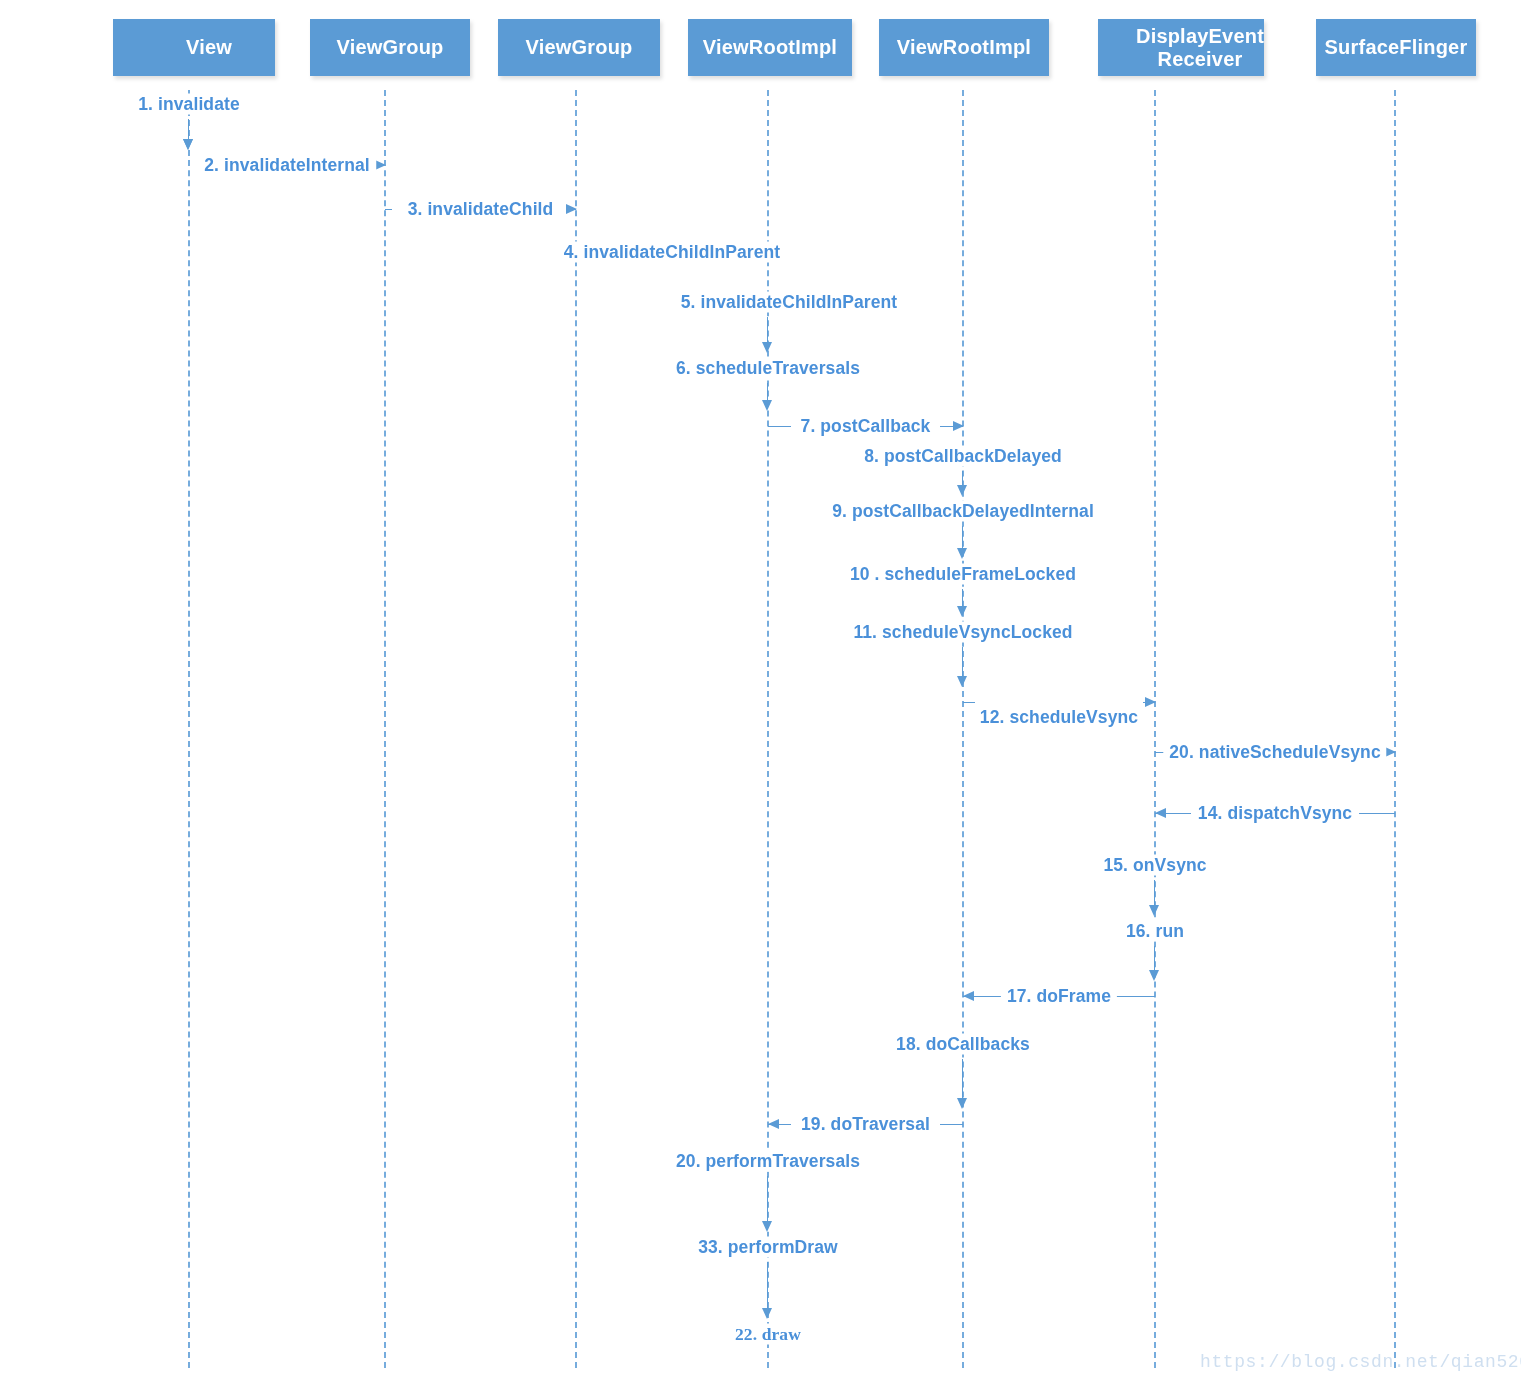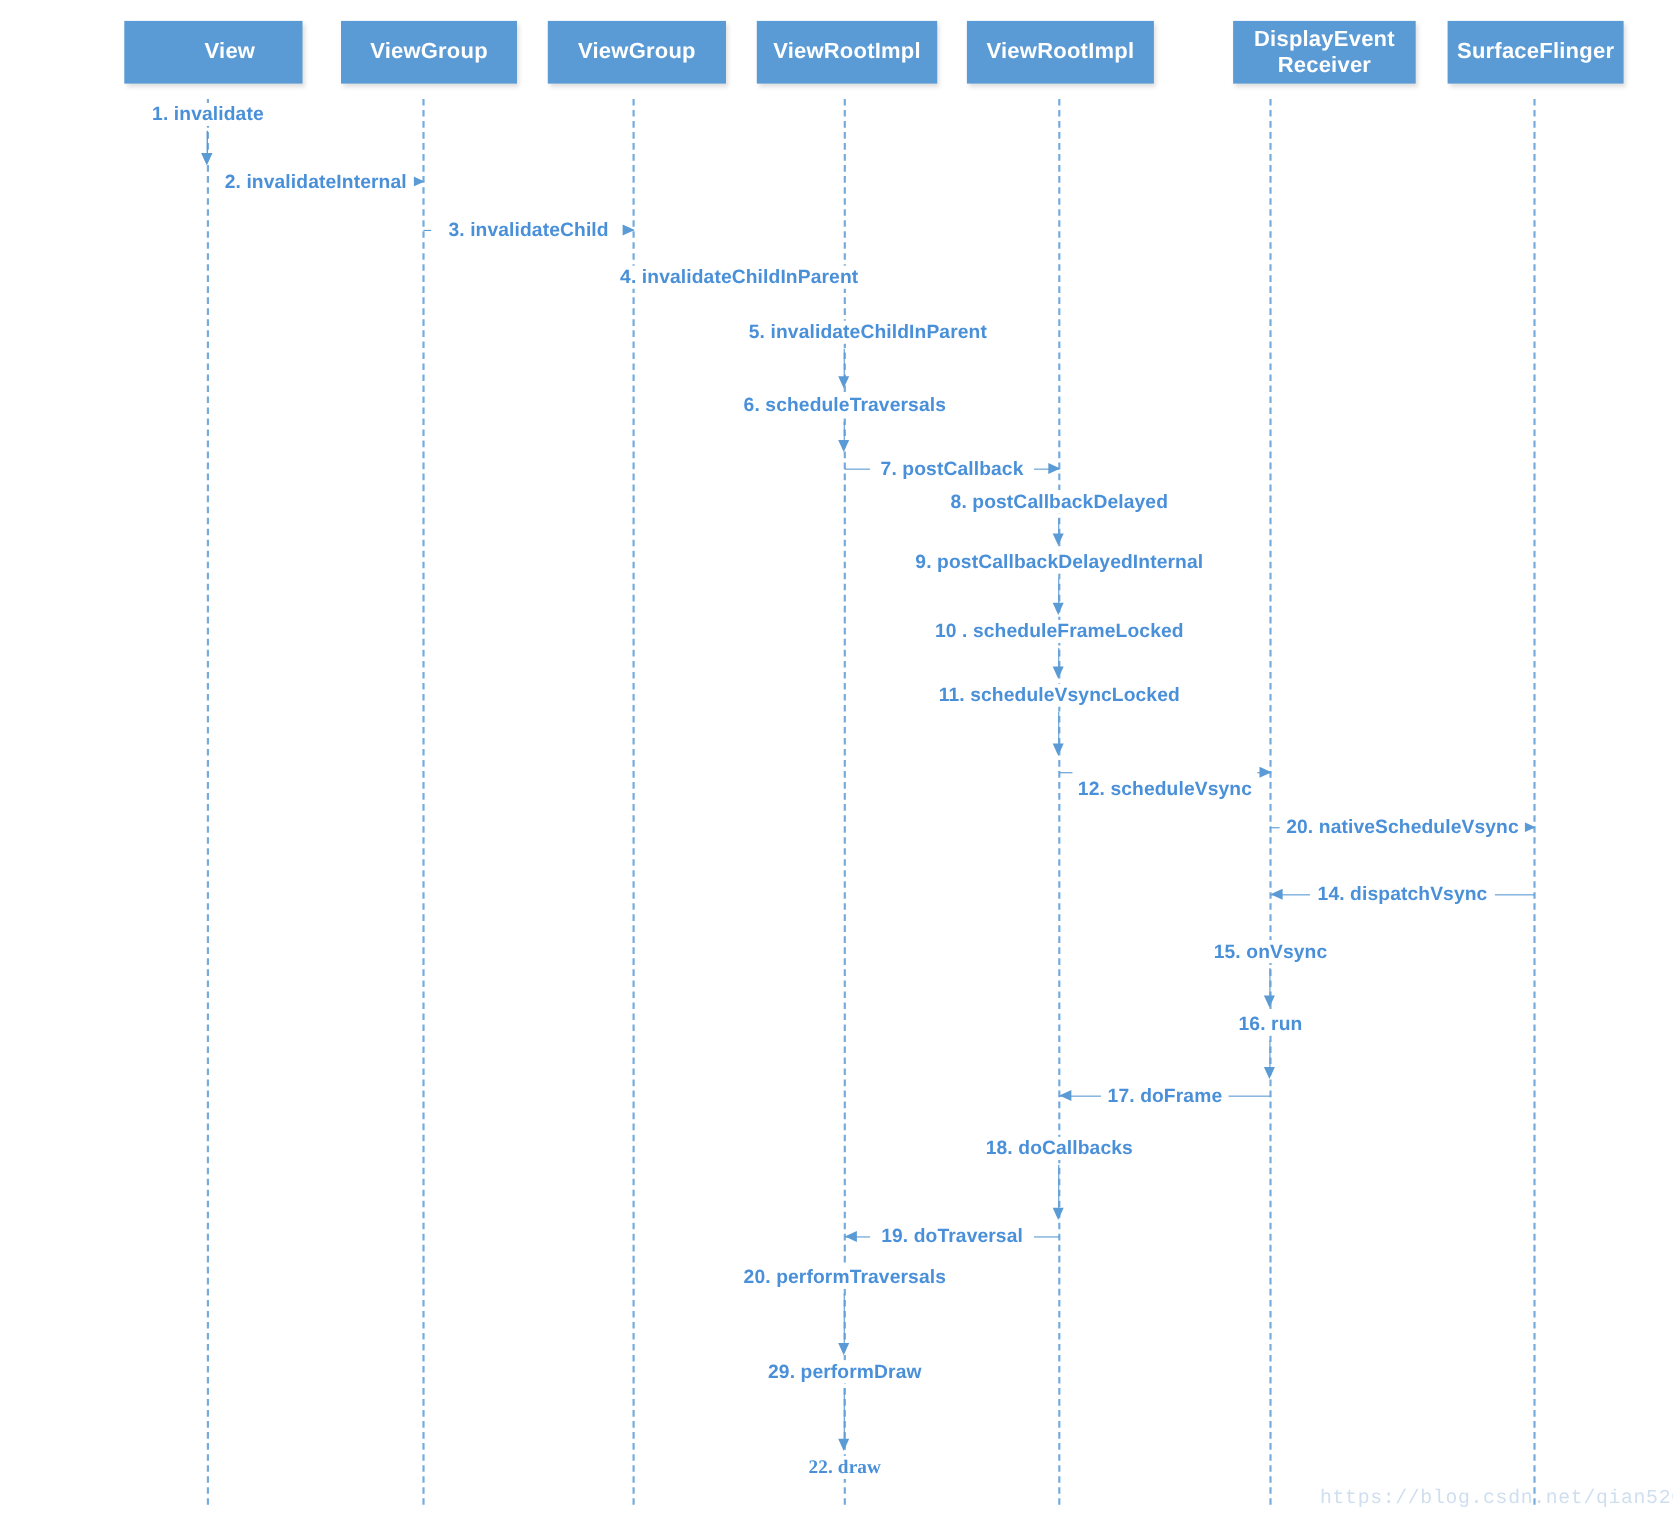--- a/index.html
+++ b/index.html
@@ -112,21 +112,21 @@
       </div>
       <div class="participant" style="left: 498px; top: 19px; width: 162px; height: 57px;">
         <span class="participant-label">ViewGroup</span>
       </div>
       <div class="participant" style="left: 688px; top: 19px; width: 164px; height: 57px; align-items: center;">
         <span class="participant-label">ViewRootImpl</span>
       </div>
       <div class="participant" style="left: 879px; top: 19px; width: 170px; height: 57px;">
         <span class="participant-label">ViewRootImpl</span>
       </div>
-      <div class="participant" style="left: 1121px; top: 19px; width: 166px; height: 57px;">
+      <div class="participant" style="left: 1098px; top: 19px; width: 166px; height: 57px; justify-content: flex-end;">
         <span class="participant-label">DisplayEvent
 Receiver</span>
       </div>
       <div class="participant" style="left: 1316px; top: 19px; width: 160px; height: 57px;">
         <span class="participant-label">SurfaceFlinger</span>
       </div>
     </div>
   <div id="lifelines-layer">
       <div class="lifeline" style="left: 188px; top: 90px; height: 1278px;"></div>
       <div class="lifeline" style="left: 384px; top: 90px; height: 1278px;"></div>
@@ -195,21 +195,21 @@
       <div class="msg-label" style="left: 963px; top: 1044px;">18. doCallbacks</div>
       <div class="vline" style="left: 962px; top: 1059px; height: 40px;"></div>
       <div class="arrow arrow-down" style="left: 957px; top: 1098px;"></div>
       <div class="msg-label" style="left: 865.5px; top: 1124px;">19. doTraversal</div>
       <div class="hline" style="left: 768px; top: 1124px; width: 22.875px;"></div>
       <div class="hline" style="left: 940.125px; top: 1124px; width: 22.875px;"></div>
       <div class="arrow arrow-left" style="left: 768px; top: 1119px;"></div>
       <div class="msg-label" style="left: 768px; top: 1161px;">20. performTraversals</div>
       <div class="vline" style="left: 767px; top: 1176px; height: 46px;"></div>
       <div class="arrow arrow-down" style="left: 762px; top: 1221px;"></div>
-      <div class="msg-label" style="left: 768px; top: 1247px;">29. performDraw</div>
+      <div class="msg-label" style="left: 768px; top: 1247px;">33. performDraw</div>
       <div class="vline" style="left: 767px; top: 1262px; height: 47px;"></div>
       <div class="arrow arrow-down" style="left: 762px; top: 1308px;"></div>
       <div class="msg-label" style="left: 768px; top: 1334px; font-family: Liberation Serif, serif;">22. draw</div>
       <div class="vline" style="left: 188px; top: 119px; height: 21px;"></div>
       <div class="arrow arrow-down" style="left: 183px; top: 139px;"></div>
     </div>
 
   <div class="watermark" style="left:1200px; top:1352px;">https://blog.csdn.net/qian520ao</div>
 </div>
 

